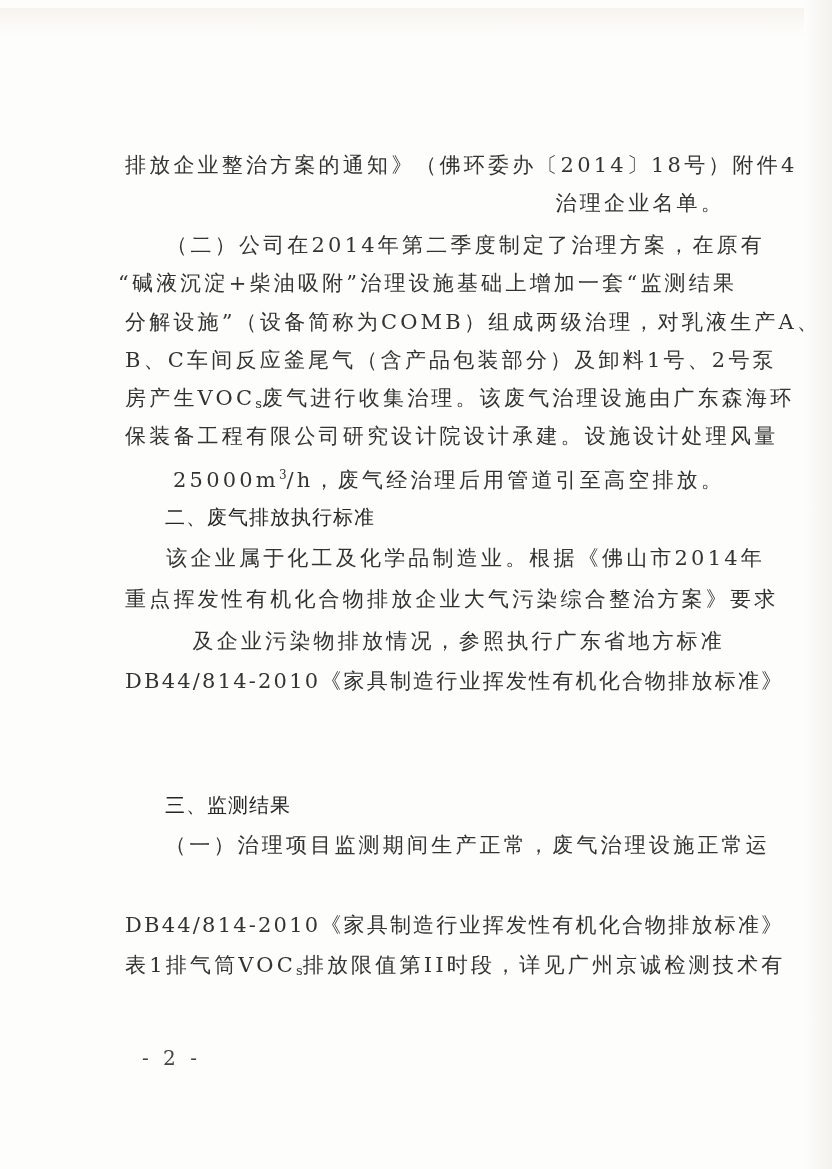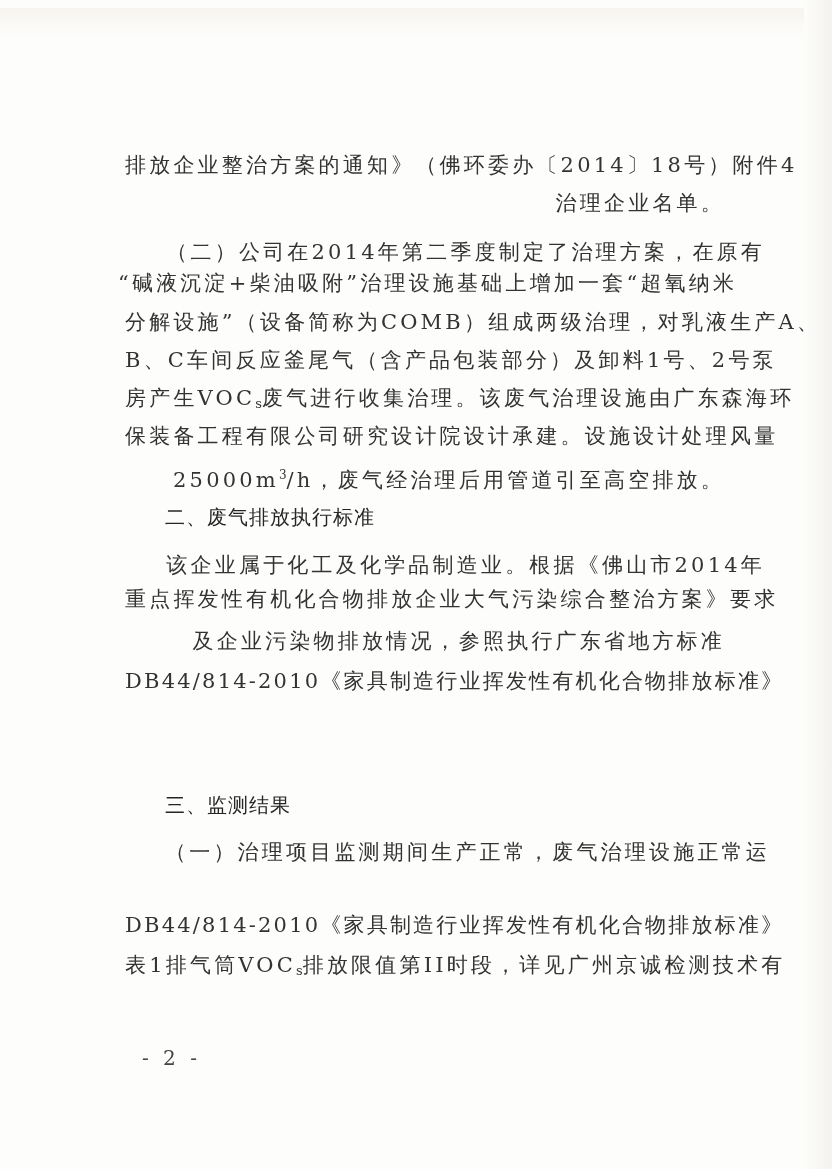--- a/index.html
+++ b/index.html
@@ -18,21 +18,21 @@
     background: linear-gradient(90deg, #fdfdfb, #f4f2ee);
   }
   .page {
     position: absolute; left: 0; top: 4px; width: 804px; height: 1169px; text-align: right;
   }
   .line {
     position: absolute; left: 125px; width: 600px;
     font-size: 21px; line-height: 26px; white-space: nowrap;
     letter-spacing: 3.2px; color: #333;
   }
-  .indent { left: 165px; margin-top: 7px; }
+  .indent { left: 165px; }
   .heading {
     position: absolute; left: 165px;
     font-family: "DejaVu Sans", "Liberation Sans", sans-serif;
     font-size: 20px; line-height: 26px; white-space: nowrap; letter-spacing: 1px;
     color: #262626;
   }
   .sub { font-size: 13px; vertical-align: -3px; letter-spacing: 0; }
   .sup { font-size: 12px; vertical-align: 8px; letter-spacing: 0; }
   .pagenum {
     position: absolute; left: 142px; top: 1042px;
@@ -43,21 +43,21 @@
 <body>
 
 <div class="scan-edge-top"></div>
 <div class="scan-edge-right"></div>
 
 <div class="page">
 
   <div class="line" style="top:148px">排放企业整治方案的通知》（佛环委办〔2014〕18号）附件4</div>
   <div class="line" style="top:186px">治理企业名单。</div>
   <div class="line indent" style="top:228px">（二）公司在2014年第二季度制定了治理方案，在原有</div>
-  <div class="line" style="top:266px; left:118px">“碱液沉淀+柴油吸附”治理设施基础上增加一套“超氧纳米</div>
+  <div class="line" style="top:266px; left:118px">“碱液沉淀+柴油吸附”治理设施基础上增加一套“监测结果</div>
   <div class="line" style="top:305px">分解设施”（设备简称为COMB）组成两级治理，对乳液生产A、</div>
   <div class="line" style="top:343px">B、C车间反应釜尾气（含产品包装部分）及卸料1号、2号泵</div>
   <div class="line" style="top:381px">
     <span>房产生VOC</span><span class="sub">s</span><span>废气进行收集治理。该废气治理设施由广东森海环</span>
   </div>
   <div class="line" style="top:419px">保装备工程有限公司研究设计院设计承建。设施设计处理风量</div>
   <div class="line" style="top:458px">
     <span>25000m</span><span class="sup">3</span><span>/h，废气经治理后用管道引至高空排放。</span>
   </div>
 

